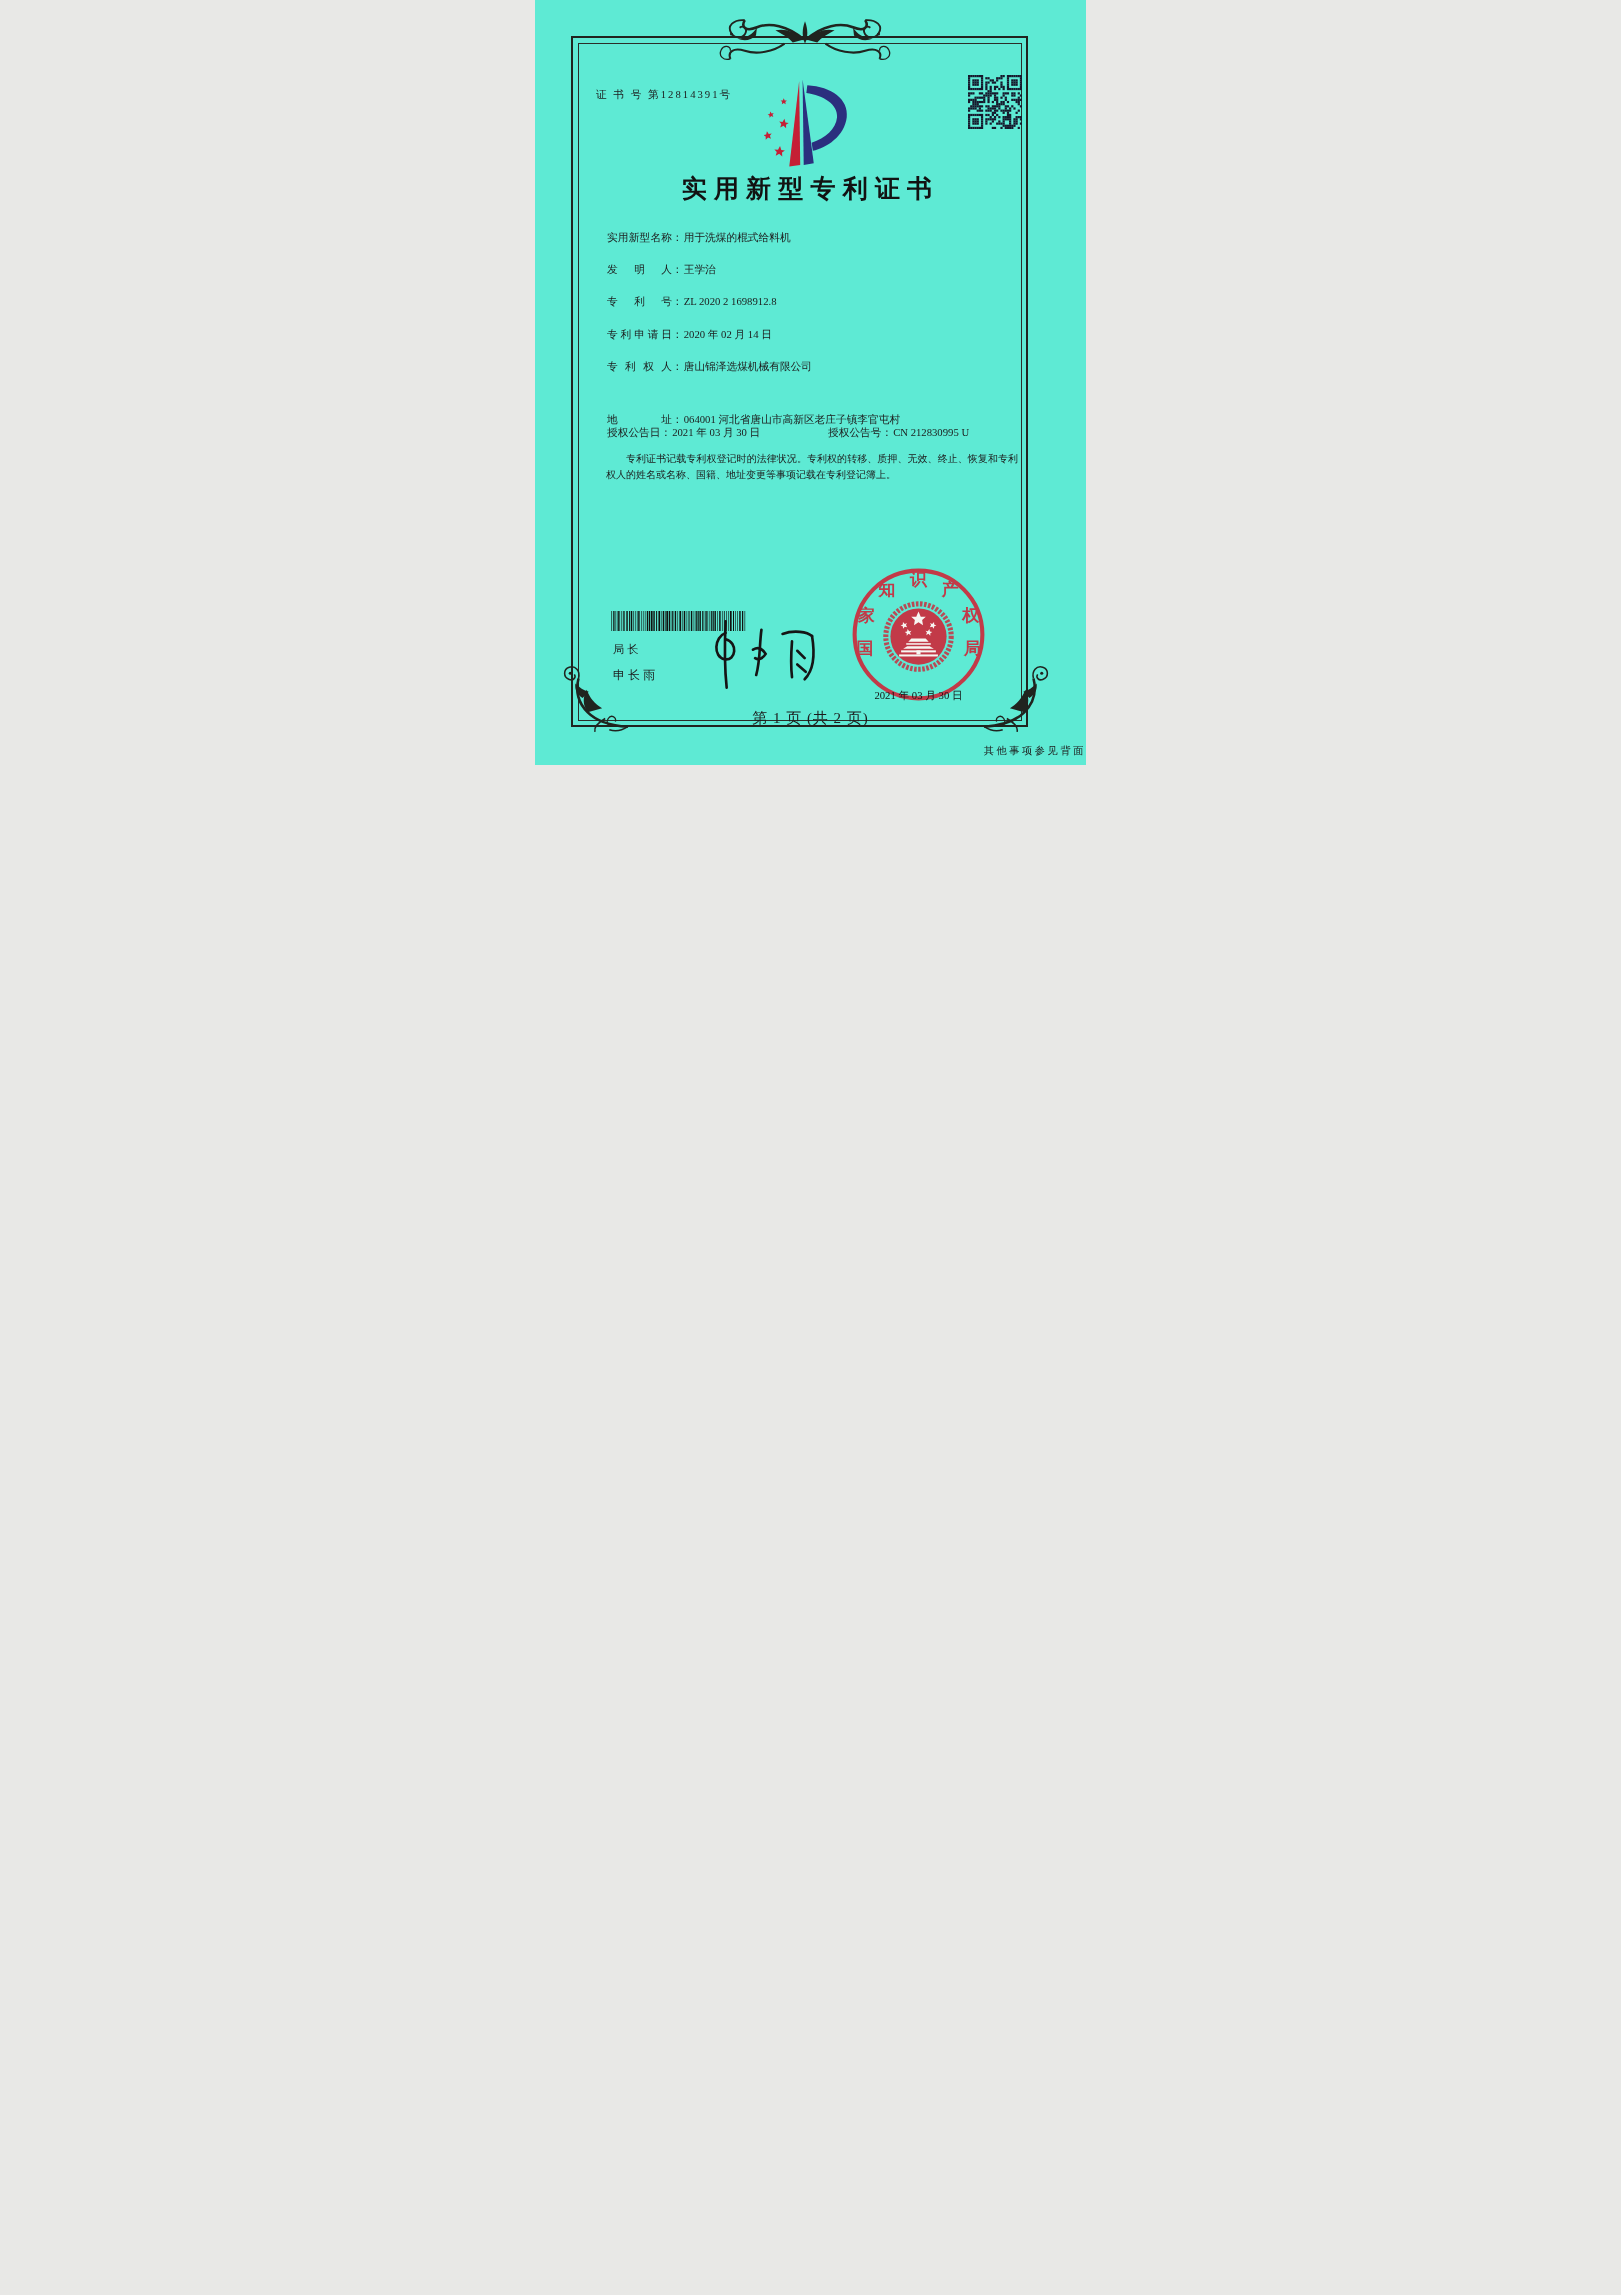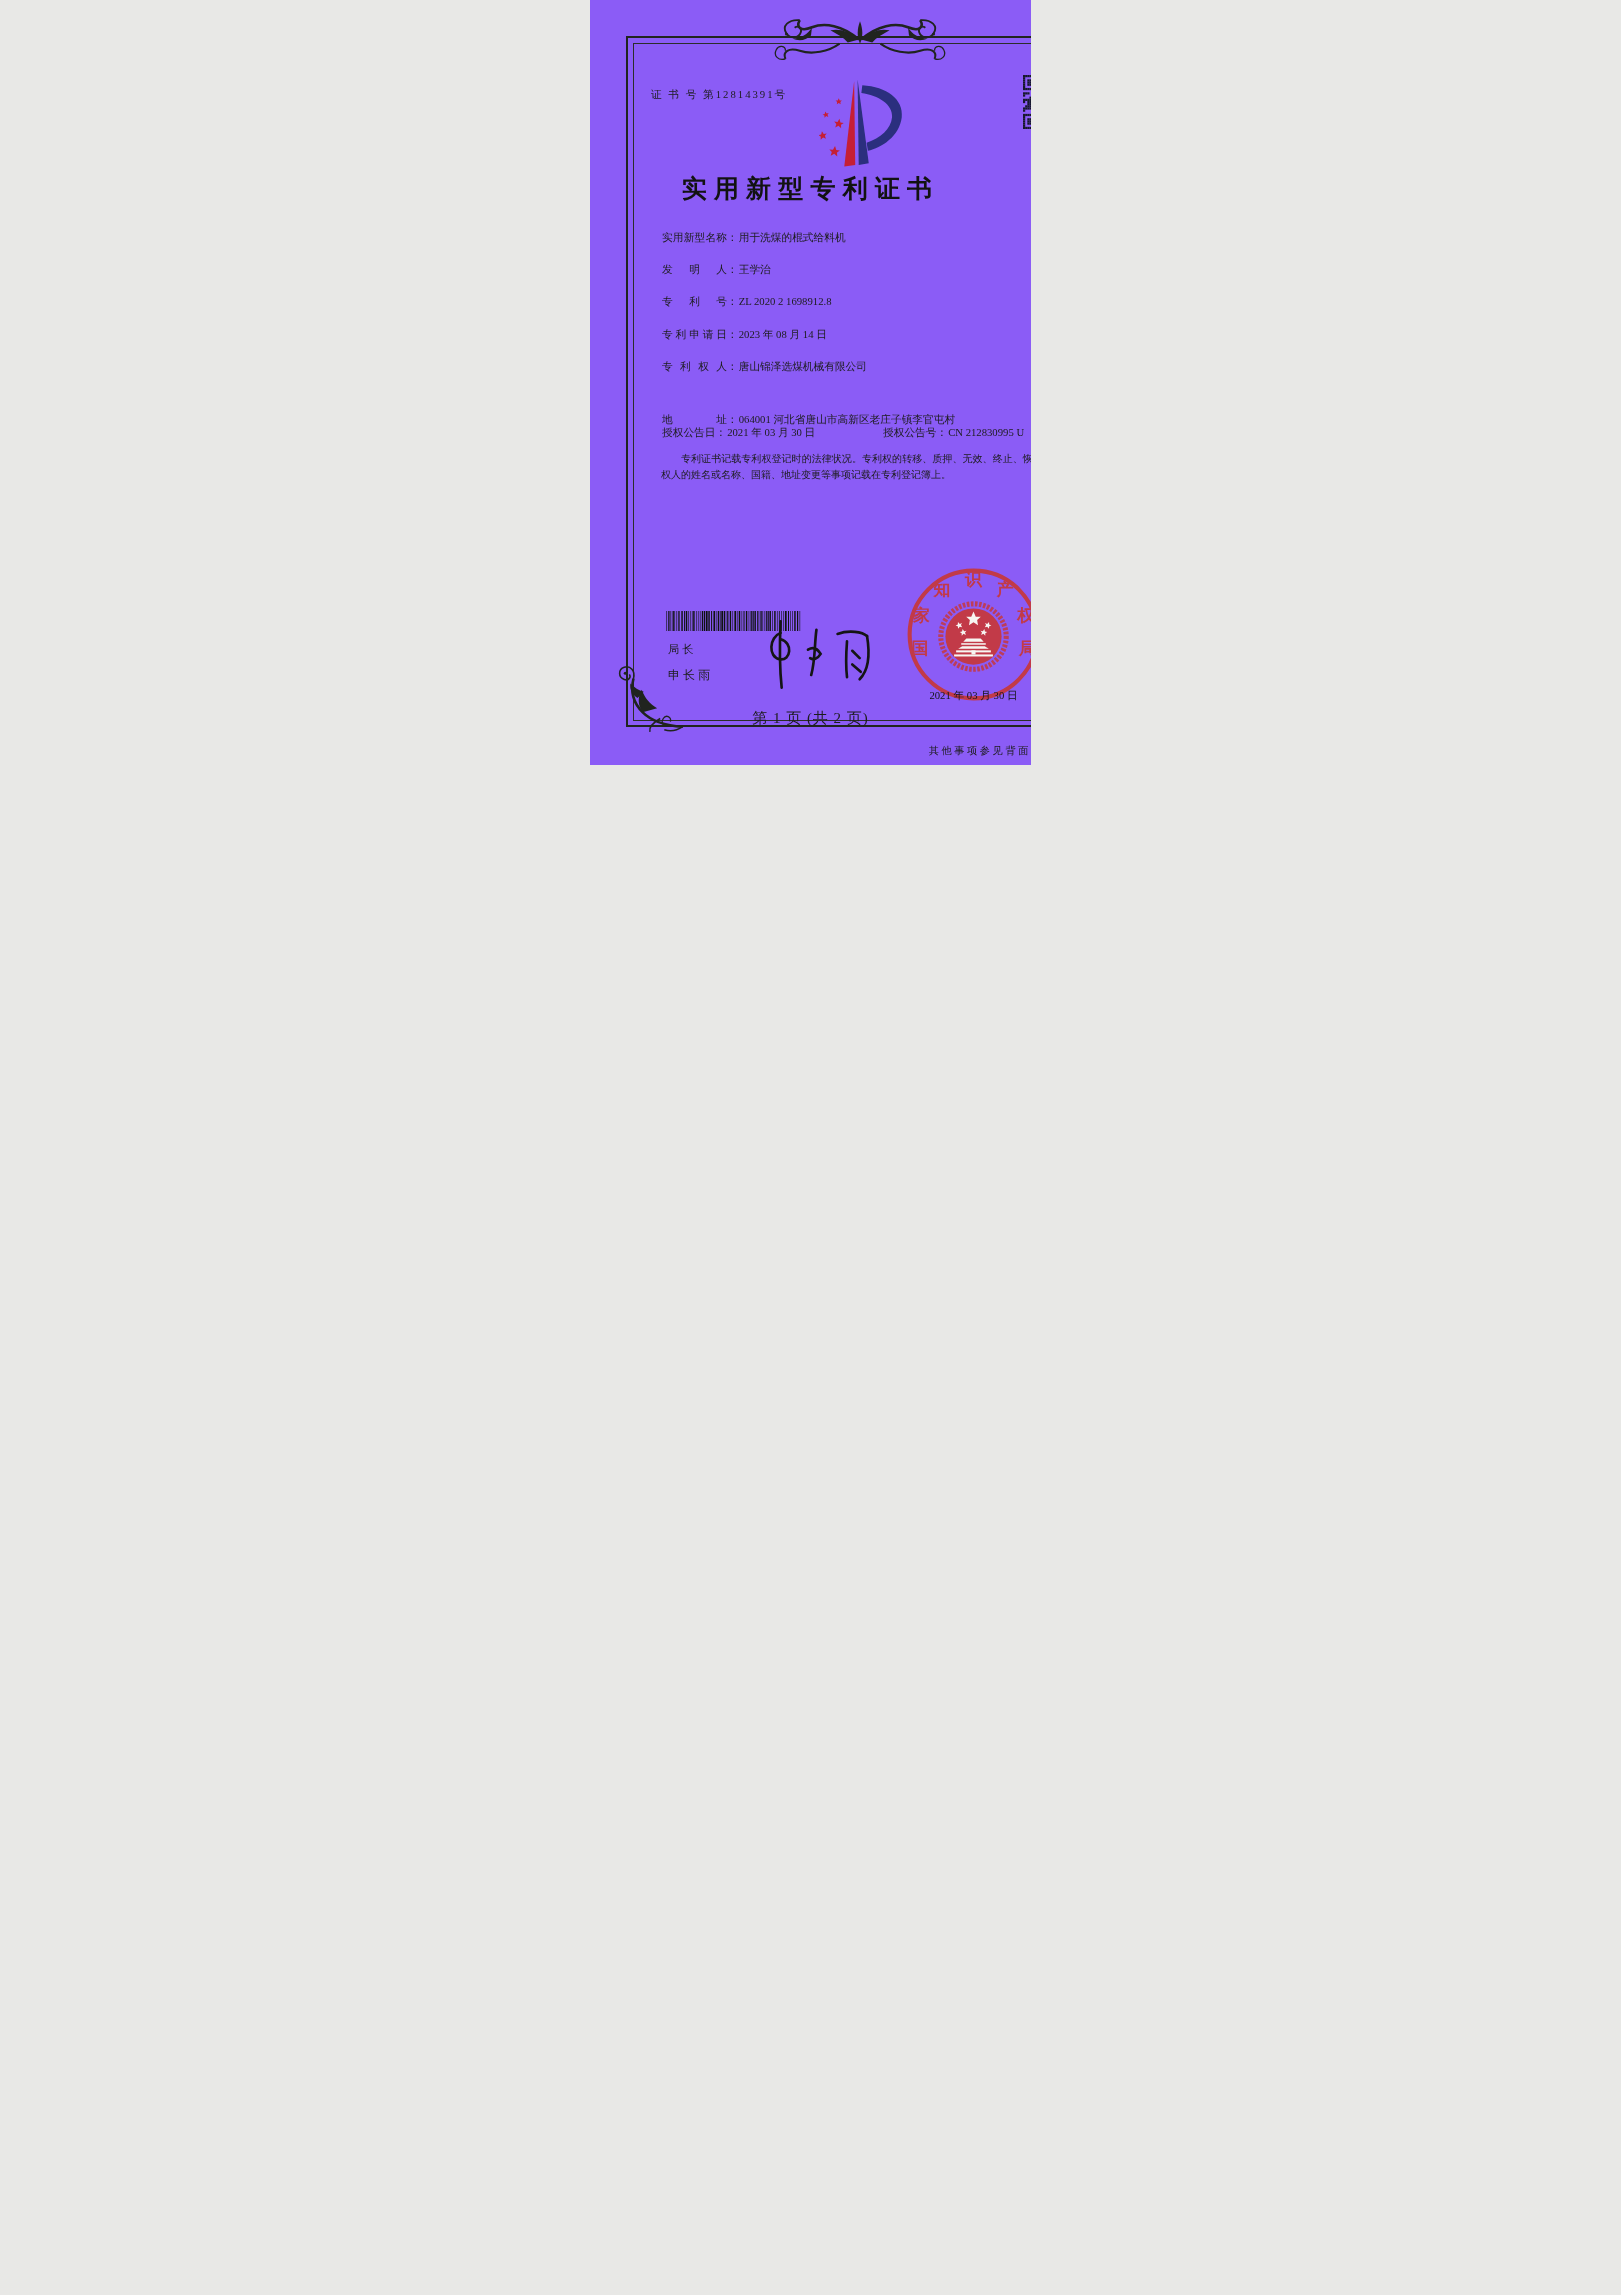--- a/index.html
+++ b/index.html
@@ -1,18 +1,18 @@
 <!DOCTYPE html>
 <html style="font-size:8.2px"><head>
 <meta charset="utf-8">
 <style>
   html,body{margin:0;padding:0;background:#e8e8e6;}
   .page{
-    position:relative;width:441px;height:765px;margin:0 auto;
-    background:#8b5cf6;overflow:hidden;
+    position:relative;width:551px;height:765px;margin:0 auto;
+    background:#5eead4;overflow:hidden;
     font-family:"Liberation Serif","DejaVu Serif",serif;color:#1c1c1c;
   }
   .frame-outer{position:absolute;left:36px;top:36px;width:457px;height:691px;
     border:2.6px solid #20241f;box-sizing:border-box;}
   .frame-inner{position:absolute;left:43px;top:43px;width:444px;height:678px;
     border:1px solid #2b2e29;box-sizing:border-box;}
   .cert-no{position:absolute;left:61px;top:88px;font-size:10.7px;letter-spacing:2px;}
   .logo{position:absolute;left:229px;top:77px;width:90px;height:90px;}
   .qr{position:absolute;left:433px;top:75px;width:54px;height:54px;}
   .title{position:absolute;left:0;top:172px;width:100%;text-align:center;
@@ -418,21 +418,21 @@
   <div class="fieldrow" style="top:231px">
     <span class="flabel">实用新型名称</span><span>：</span><span class="fvalue">用于洗煤的棍式给料机</span>
   </div>
   <div class="fieldrow" style="top:263px">
     <span class="flabel">发明人</span><span>：</span><span class="fvalue">王学治</span>
   </div>
   <div class="fieldrow" style="top:295px">
     <span class="flabel">专利号</span><span>：</span><span class="fvalue">ZL 2020 2 1698912.8</span>
   </div>
   <div class="fieldrow" style="top:328px">
-    <span class="flabel">专利申请日</span><span>：</span><span class="fvalue">2023 年 08 月 14 日</span>
+    <span class="flabel">专利申请日</span><span>：</span><span class="fvalue">2020 年 02 月 14 日</span>
   </div>
   <div class="fieldrow" style="top:360px">
     <span class="flabel">专利权人</span><span>：</span><span class="fvalue">唐山锦泽选煤机械有限公司</span>
   </div>
   <div class="fieldrow" style="top:413px">
     <span class="flabel">地址</span><span>：</span><span class="fvalue">064001 河北省唐山市高新区老庄子镇李官屯村</span>
   </div>
 
   <div class="fieldrow" style="top:426px">
     <span>授权公告日</span><span>：</span><span class="fvalue">2021 年 03 月 30 日</span>

